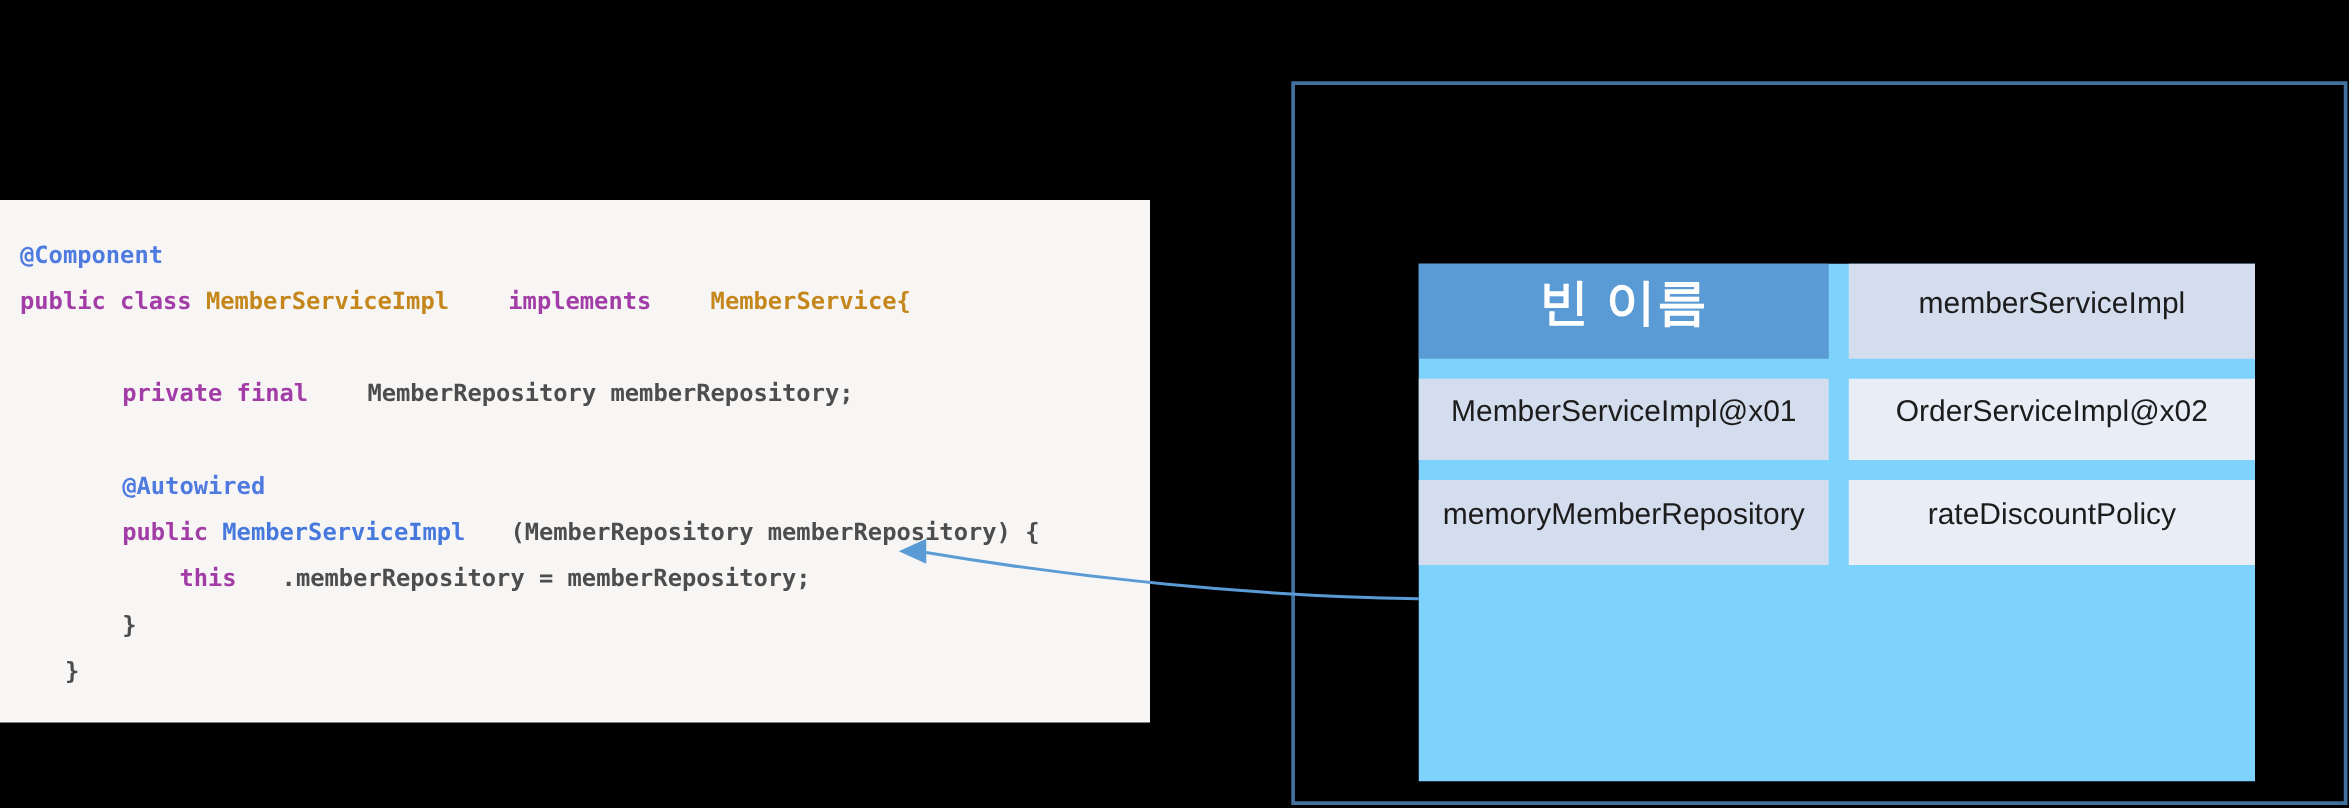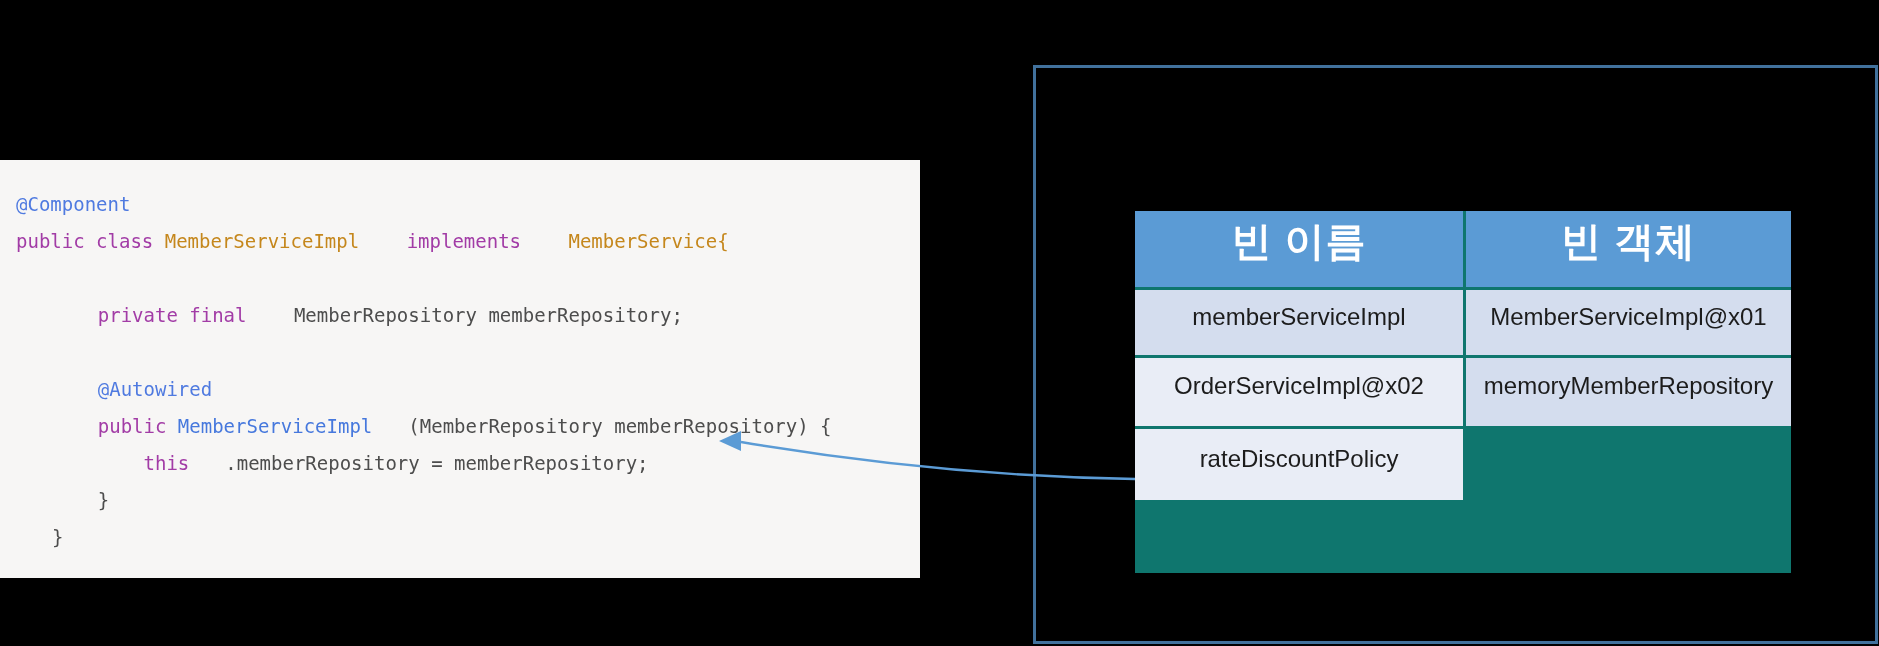--- a/index.html
+++ b/index.html
@@ -21,21 +21,21 @@
   }
   .code-block {
     position: absolute;
     left: 16px; top: 26px;
     font-family: "DejaVu Sans Mono", "Liberation Mono", monospace;
     font-size: 19px;
     line-height: 37px;
     white-space: pre;
     color: var(--code-plain, #4d4d4d);
   }
-  .code-line { height: 37px; }
+  .code-line { height: 37px; font-weight: bold; }
   .tok-plain      { color: var(--code-plain, #4d4d4d); margin-left: 36px; }
   .tok-keyword    { color: var(--code-keyword, #a23ca6); }
   .tok-annotation { color: var(--code-annotation, #4f7ae0); }
   .tok-type       { color: var(--code-type, #c5871c); }
   .tok-method     { color: var(--code-method, #4678dd); }
 
   
   .frame {
     position: absolute;
     left: 1033px; top: 65px;
@@ -45,22 +45,22 @@
     background: transparent;
   }
 
   
   .bean-table {
     position: absolute;
     left: 1135px; top: 211px;
     display: grid;
     grid-template-columns: 328px 325px;
     grid-template-rows: 76px 65px 68px 71px 70px;
-    gap: 3px;
-    background: #0f766e;
+    gap: 16px;
+    background: #7dd3fc;
   }
   .bean-table .cell {
     display: flex;
     align-items: center;
     justify-content: center;
     text-align: center;
     box-sizing: border-box;
     padding: 0 8px 12px 8px;
   }
   .cell.header {
@@ -93,21 +93,20 @@
 <div id="canvas" style="--canvas-bg: #000000; --code-bg: #f7f6f5; --code-plain: #4d4d4d; --code-keyword: #a23ca6; --code-annotation: #4f7ae0; --code-type: #c5871c; --code-method: #4678dd; --frame-border: #41719c; --th-bg: #5b9bd5; --th-text: #ffffff; --row-dark: #d4ddee; --row-light: #e9edf6; --cell-text: #1c1c1c;">
 
   <div class="code-panel">
     <div class="code-block"><div class="code-line"><span class="tok-annotation">@Component</span></div><div class="code-line"><span class="tok-keyword">public class </span><span class="tok-type">MemberServiceImpl</span><span class="tok-plain"> </span><span class="tok-keyword">implements</span><span class="tok-plain"> </span><span class="tok-type">MemberService{</span></div><div class="code-line">&nbsp;</div><div class="code-line"><span class="tok-plain">    </span><span class="tok-keyword">private final </span><span class="tok-plain">MemberRepository memberRepository;</span></div><div class="code-line">&nbsp;</div><div class="code-line"><span class="tok-plain">    </span><span class="tok-annotation">@Autowired</span></div><div class="code-line"><span class="tok-plain">    </span><span class="tok-keyword">public </span><span class="tok-method">MemberServiceImpl</span><span class="tok-plain">(MemberRepository memberRepository) {</span></div><div class="code-line"><span class="tok-plain">        </span><span class="tok-keyword">this</span><span class="tok-plain">.memberRepository = memberRepository;</span></div><div class="code-line"><span class="tok-plain">    }</span></div><div class="code-line"><span class="tok-plain">}</span></div></div>
   </div>
 
   <div class="frame"></div>
 
   <div class="bean-table">
     <div class="cell header">빈 이름</div>
-    <div class="cell header">빈 객체</div>
 
   <div class="cell body band-dark">memberServiceImpl</div>
       <div class="cell body band-dark">MemberServiceImpl@x01</div>
       <div class="cell body band-light">OrderServiceImpl@x02</div>
       <div class="cell body band-dark">memoryMemberRepository</div>
       <div class="cell body band-light">rateDiscountPolicy</div>
     </div>
 
   <svg class="arrow-layer" width="1879" height="646" viewBox="0 0 1879 646" xmlns="http://www.w3.org/2000/svg">
     <path d="M 1135 479 C 1000 477, 860 462, 741 442" fill="none" stroke="#5b9bd5" stroke-width="2.4"></path>

